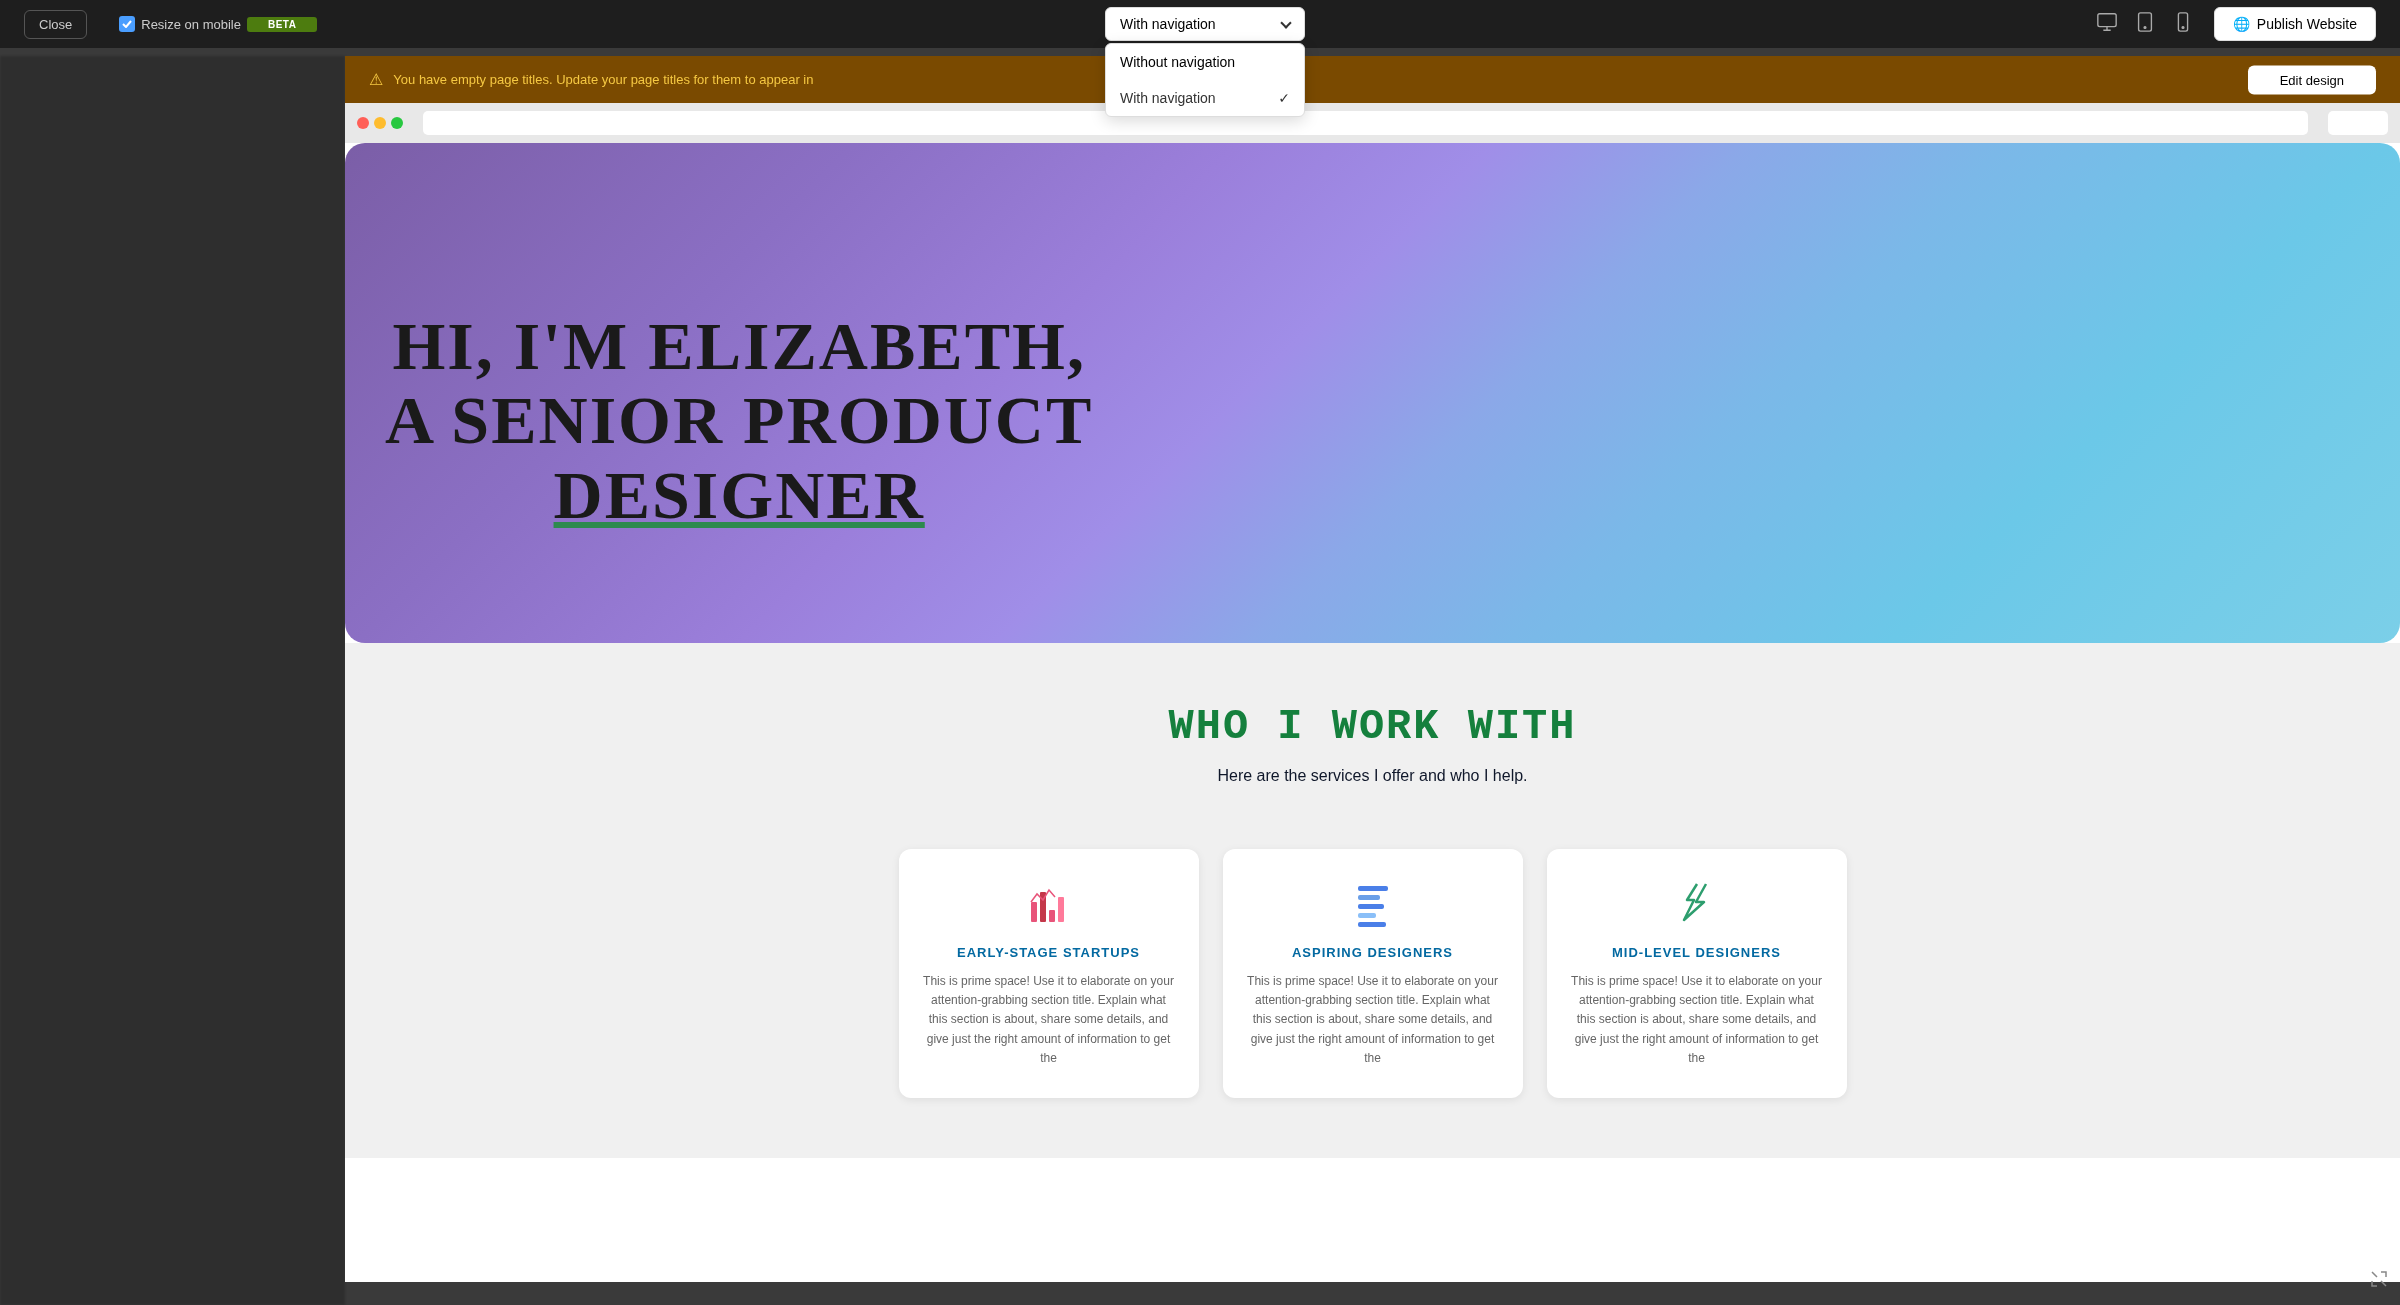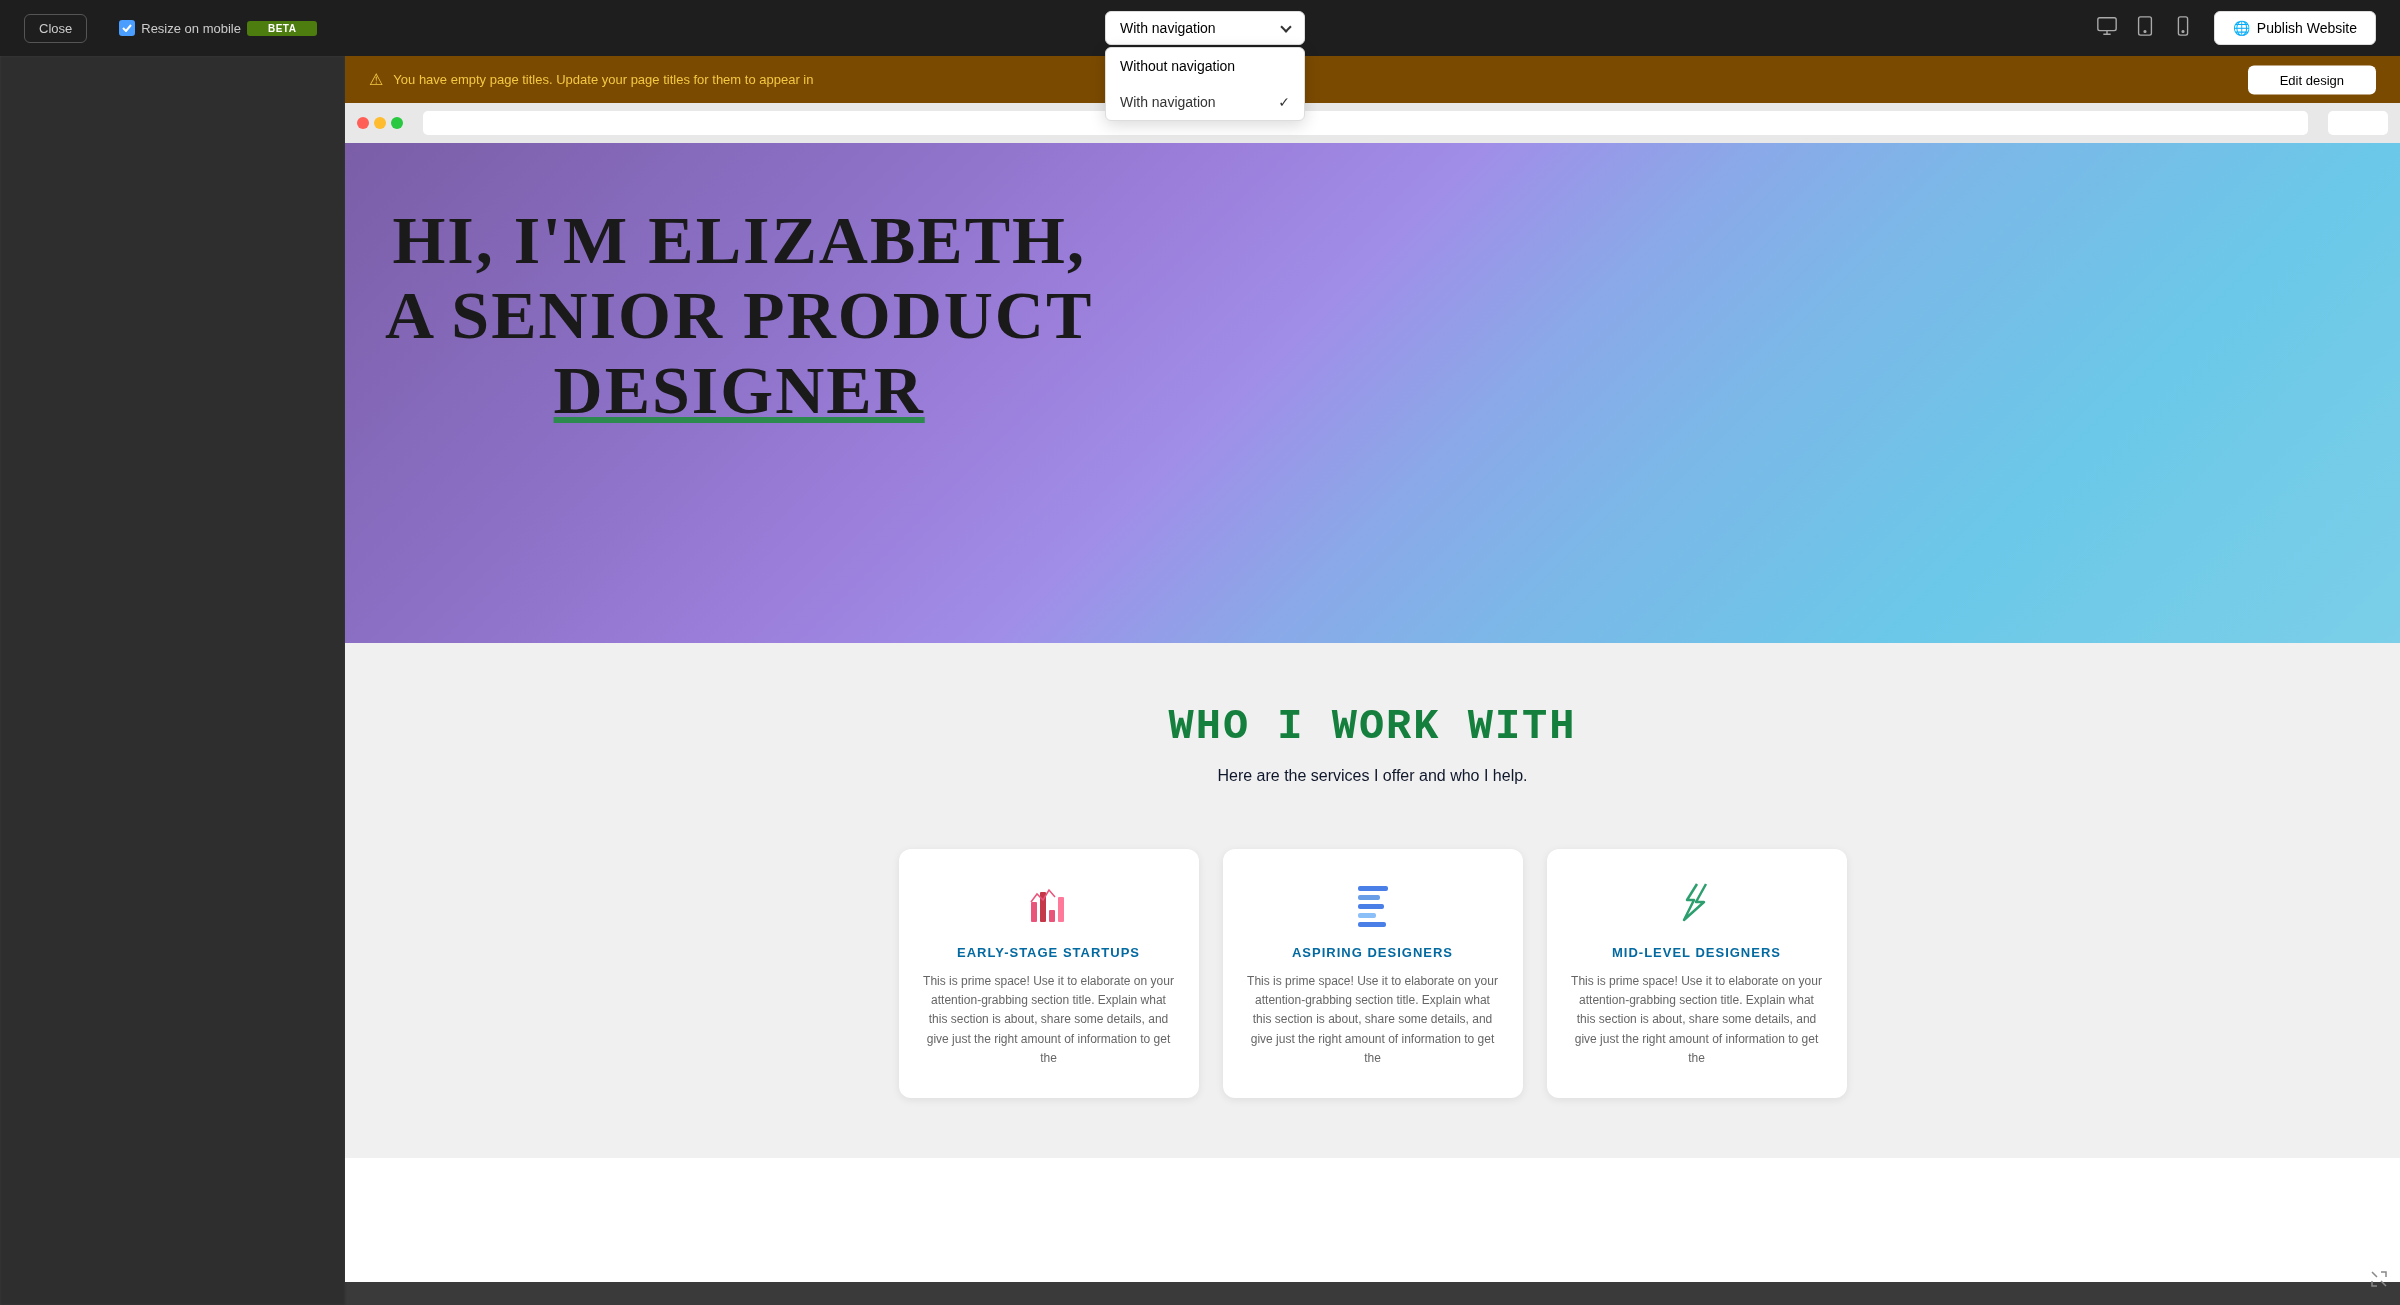--- a/index.html
+++ b/index.html
@@ -19,21 +19,21 @@
       background: #3a3a3a;
       z-index: 0;
     }
 
     
     .top-toolbar {
       position: absolute;
       top: 0;
       left: 0;
       right: 0;
-      height: 56px;
+      height: 48px;
       background: #1e1e1e;
       display: flex;
       align-items: center;
       justify-content: space-between;
       padding: 0 24px;
       z-index: 100;
     }
 
     .toolbar-left {
       display: flex;
@@ -239,23 +239,24 @@
       background: white;
       height: calc(100% - 110px);
       overflow-y: auto;
     }
 
     
     .hero-section {
       background: linear-gradient(135deg, #7b5ea7 0%, #8b6fc4 20%, #9b7fdb 35%, #a08ee8 45%, #8ba8e8 55%, #7bb8e8 65%, #6bc8e8 80%, #7bcfe8 100%);
       padding: 60px 40px 80px;
       display: flex;
-      flex-direction: column;
-      align-items: flex-start;
+      flex-direction: row;
+      align-items: flex-end;
       min-height: 500px;
+      border-radius: 20px;
     }
 
     .hero-title {
       font-family: 'Permanent Marker', 'Comic Sans MS', cursive;
       font-size: 68px;
       font-weight: 900;
       color: #1a1a1a;
       text-align: center;
       line-height: 1.1;
       letter-spacing: 2px;

